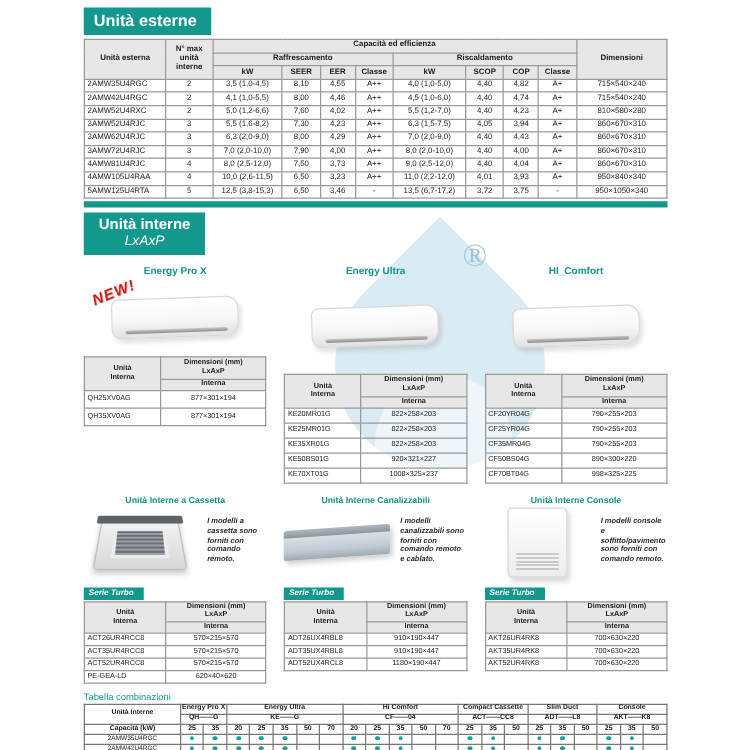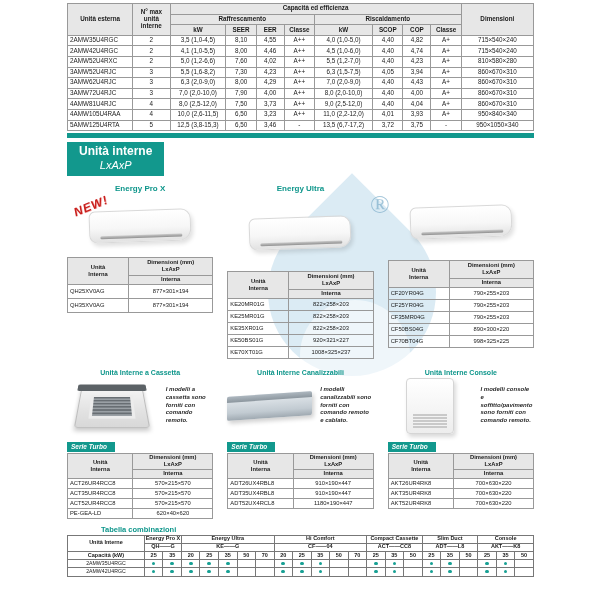--- a/index.html
+++ b/index.html
@@ -77,21 +77,21 @@
 
   
   .turbo-row{display:flex;gap:14px;margin-top:2px;}
   .turbo-col{flex:1;}
   .turbo-badge{display:inline-block;background:#12988d;color:#fff;font-size:6.5px;font-weight:bold;
                font-style:italic;padding:1px 8px 2px 4px;}
   .turbo-col .mini td{height:9px;}
   .turbo-col .mini .h1{height:15px;}
 
   
-  .combo-title{color:#0e968b;font-weight:bold;font-size:7.5px;margin-top:6px;height:9px;margin-left:34px;}
+  .combo-title{color:#0e968b;font-weight:normal;font-size:7.5px;margin-top:6px;height:9px;}
   .combo{width:100%;table-layout:fixed;font-size:5.5px;margin-top:1px;}
   .combo th,.combo td{border:0.6px solid #777;text-align:center;padding:0;height:7.2px;line-height:1.05;}
   .combo th{font-weight:bold;background:#fff;}
   .combo td.c-model{font-size:5.2px;}
   .dot{display:inline-block;width:3.6px;height:3.6px;border-radius:50%;background:#17a094;vertical-align:middle;}
 
   
   .watermark{position:absolute;z-index:0;pointer-events:none;}
   .drop{left:268px;top:208px;width:168px;height:168px;background:rgba(170,207,229,0.42);
         border-radius:0 50% 50% 50%;transform:rotate(45deg);}
@@ -105,20 +105,21 @@
 
 <div class="page">
 
   <div class="watermark drop"></div>
   <div class="watermark drop2"></div>
   <div class="watermark reg-mark">®</div>
 
   <div class="content">
 
     
+    <div class="badge-ext">Unità esterne</div>
 
     <table class="outdoor">
       <colgroup>
         <col style="width:14%">
           <col style="width:8%">
           <col style="width:12%">
           <col style="width:6.5%">
         <col style="width:6%">
           <col style="width:6.5%">
           <col style="width:12.5%">
@@ -363,20 +364,21 @@
               </tr>
               <tr>
                 <td class="c-model">KE70XT01G</td>
                 <td class="c-dims">1008×325×237</td>
               </tr>
             </tbody>
         </table>
       </div>
 
       <div class="wall-col">
+        <div class="sec-title">HI_Comfort</div>
         <div class="img-box img-std">
           <div class="ac-wall"></div>
         </div>
         <table class="mini">
           <colgroup>
               <col style="width:42%">
               <col style="width:58%">
             </colgroup>
           <thead>
             <tr>

